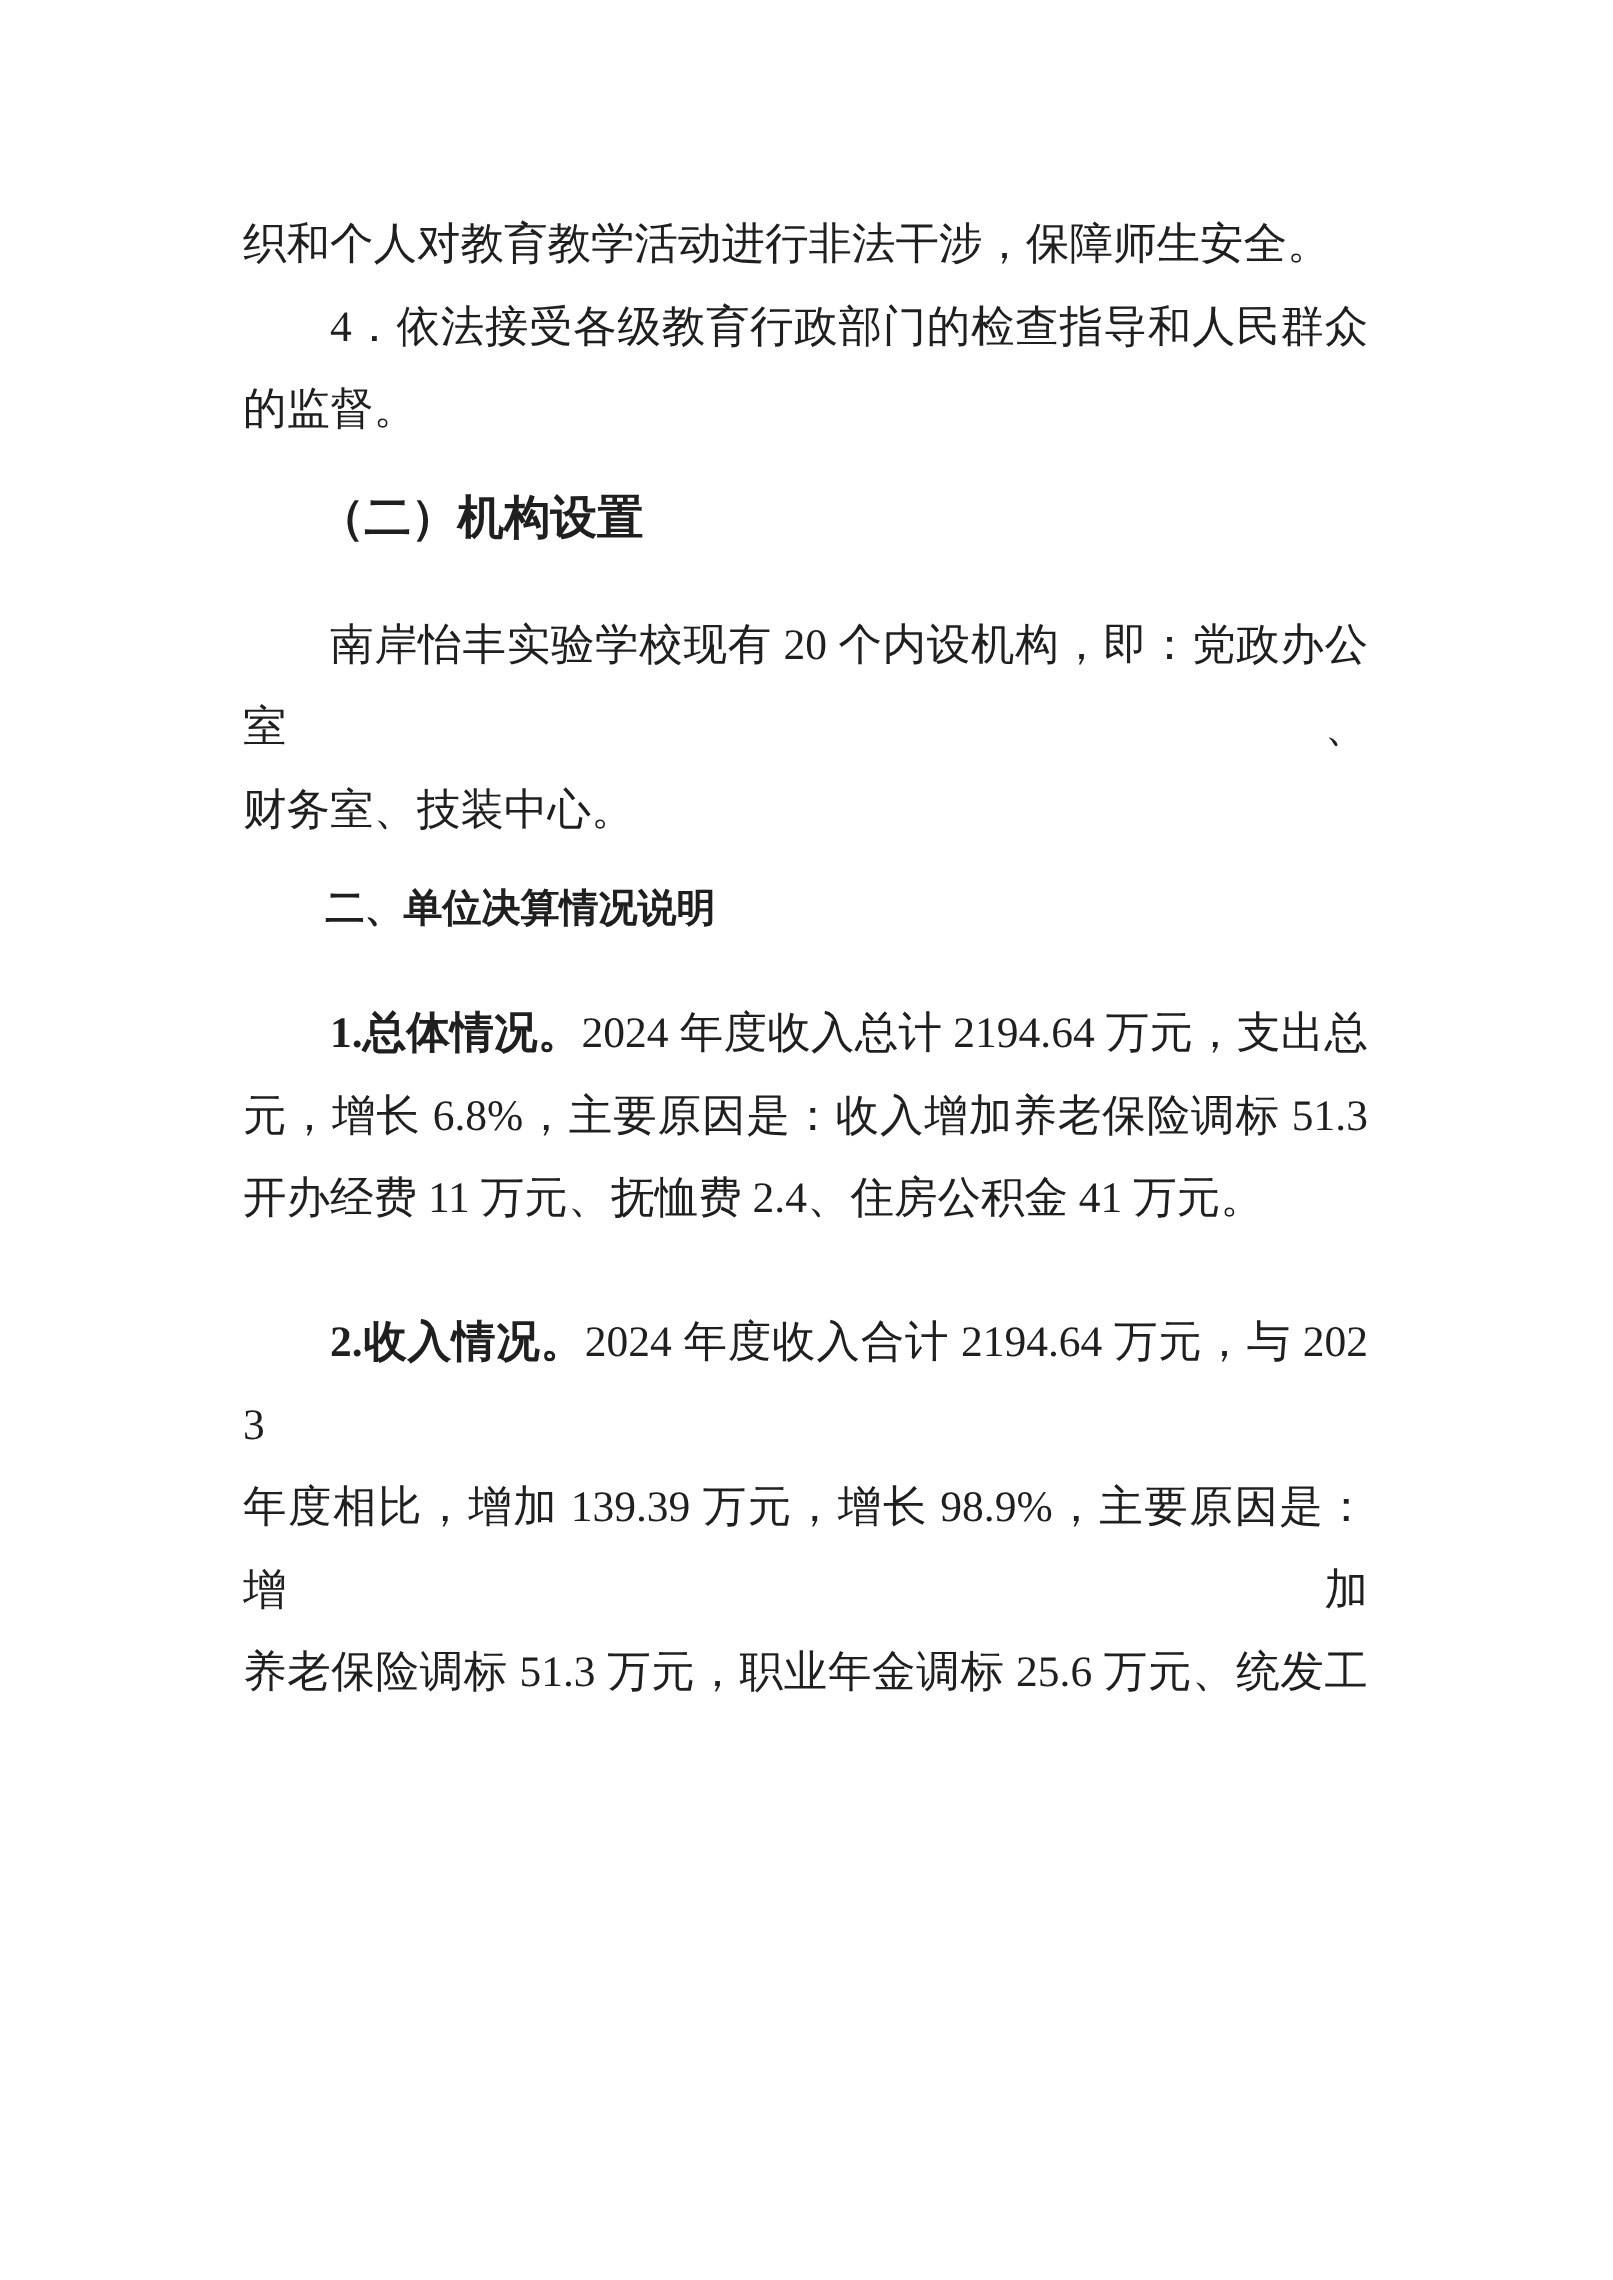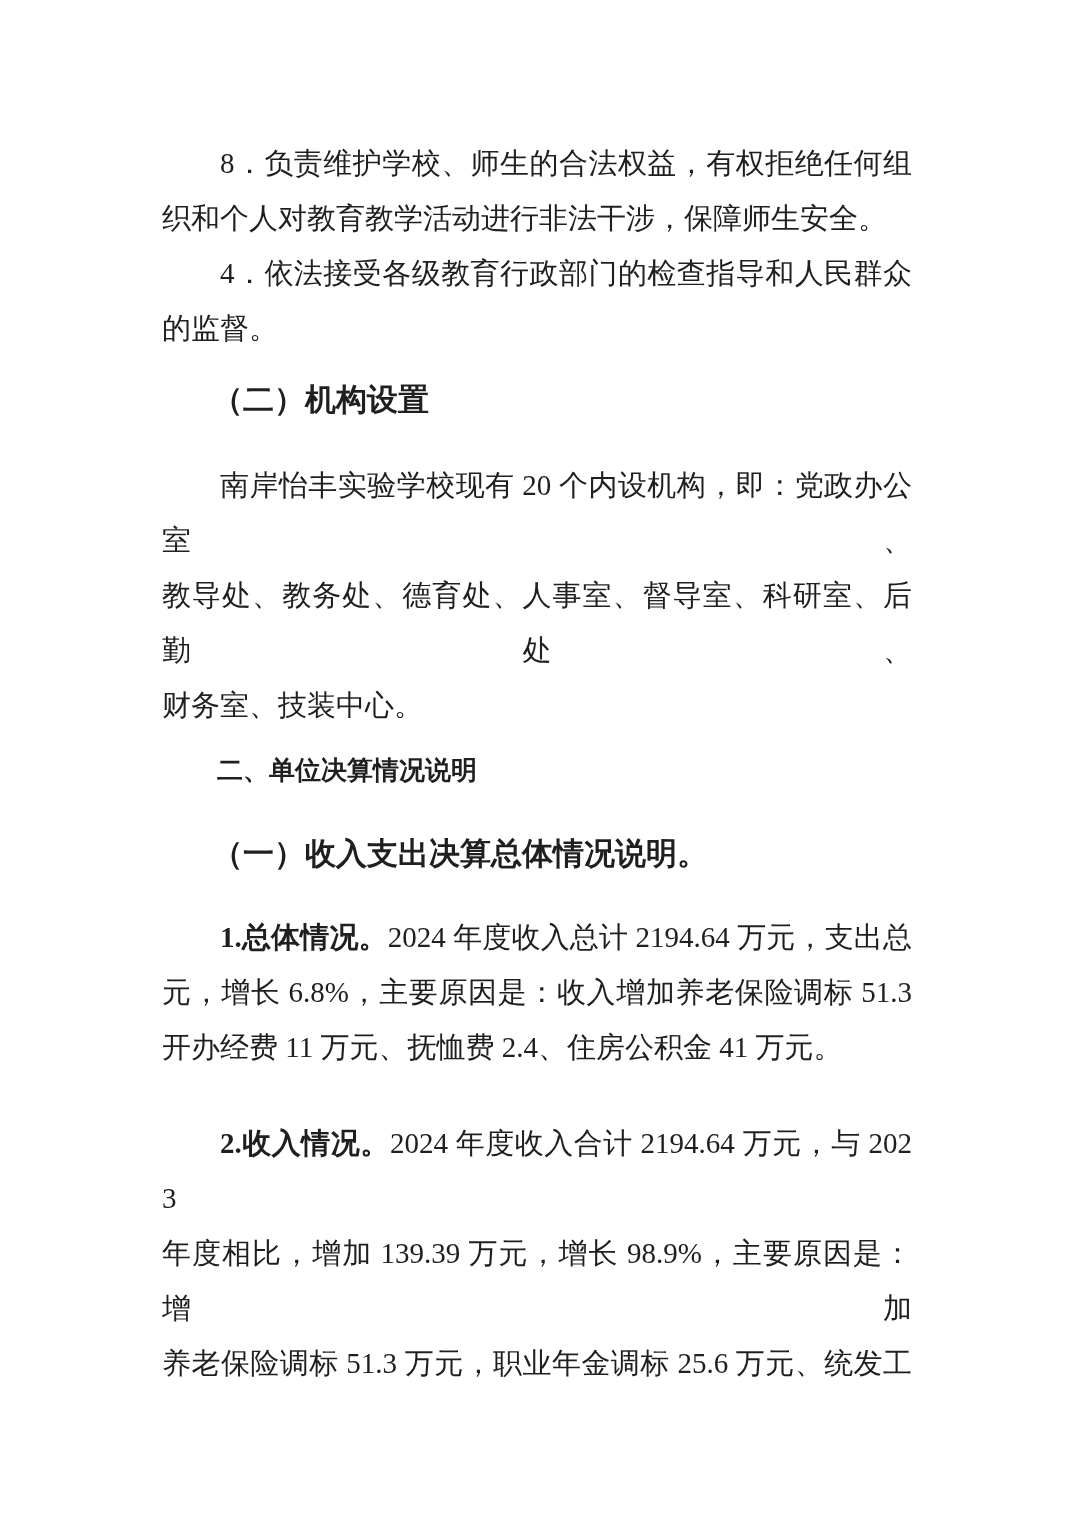--- a/index.html
+++ b/index.html
@@ -65,35 +65,32 @@
   [data-name="heading-overall"]          { margin-top: 28px; }
   [data-name="para-general-situation"]   { margin-top: 29px; }
   [data-name="para-income-situation"]    { margin-top: 41px; }
 </style>
 </head>
 <body>
 
 <div class="page" data-name="document-page">
   <div class="doc" data-name="document-body">
       <div class="p" data-name="para-duty-8">
-        <div class="line first fill" data-name="text-line">8．负责维护学校、师生的合法权益，有权拒绝任何组</div>
         <div class="line" data-name="text-line">织和个人对教育教学活动进行非法干涉，保障师生安全。</div>
       </div>
       <div class="p" data-name="para-duty-9">
         <div class="line first fill" data-name="text-line">4．依法接受各级教育行政部门的检查指导和人民群众</div>
         <div class="line" data-name="text-line">的监督。</div>
       </div>
       <div class="h-kai" data-name="heading-org-setup">（二）机构设置</div>
       <div class="p" data-name="para-org-detail">
         <div class="line first fill" data-name="text-line">南岸怡丰实验学校现有 20 个内设机构，即：党政办公室、</div>
-        <div class="line fill" data-name="text-line">教导处、教务处、德育处、人事室、督导室、科研室、后勤处、</div>
         <div class="line" data-name="text-line">财务室、技装中心。</div>
       </div>
       <div class="h-hei" data-name="heading-settlement">二、单位决算情况说明</div>
-      <div class="h-kai" data-name="heading-overall">（一）收入支出决算总体情况说明。</div>
       <div class="p" data-name="para-general-situation">
         <div class="line first fill" data-name="text-line"><span class="b" data-name="bold-run-in-heading">1.总体情况。</span><span data-name="line-text">2024 年度收入总计 2194.64 万元，支出总</span></div>
         <div class="line fill" data-name="text-line">元，增长 6.8%，主要原因是：收入增加养老保险调标 51.3</div>
         <div class="line" data-name="text-line">开办经费 11 万元、抚恤费 2.4、住房公积金 41 万元。</div>
       </div>
       <div class="p" data-name="para-income-situation">
         <div class="line first fill" data-name="text-line"><span class="b" data-name="bold-run-in-heading">2.收入情况。</span><span data-name="line-text">2024 年度收入合计 2194.64 万元，与 2023</span></div>
         <div class="line fill" data-name="text-line">年度相比，增加 139.39 万元，增长 98.9%，主要原因是：增加</div>
         <div class="line fill" data-name="text-line">养老保险调标 51.3 万元，职业年金调标 25.6 万元、统发工</div>
       </div>

